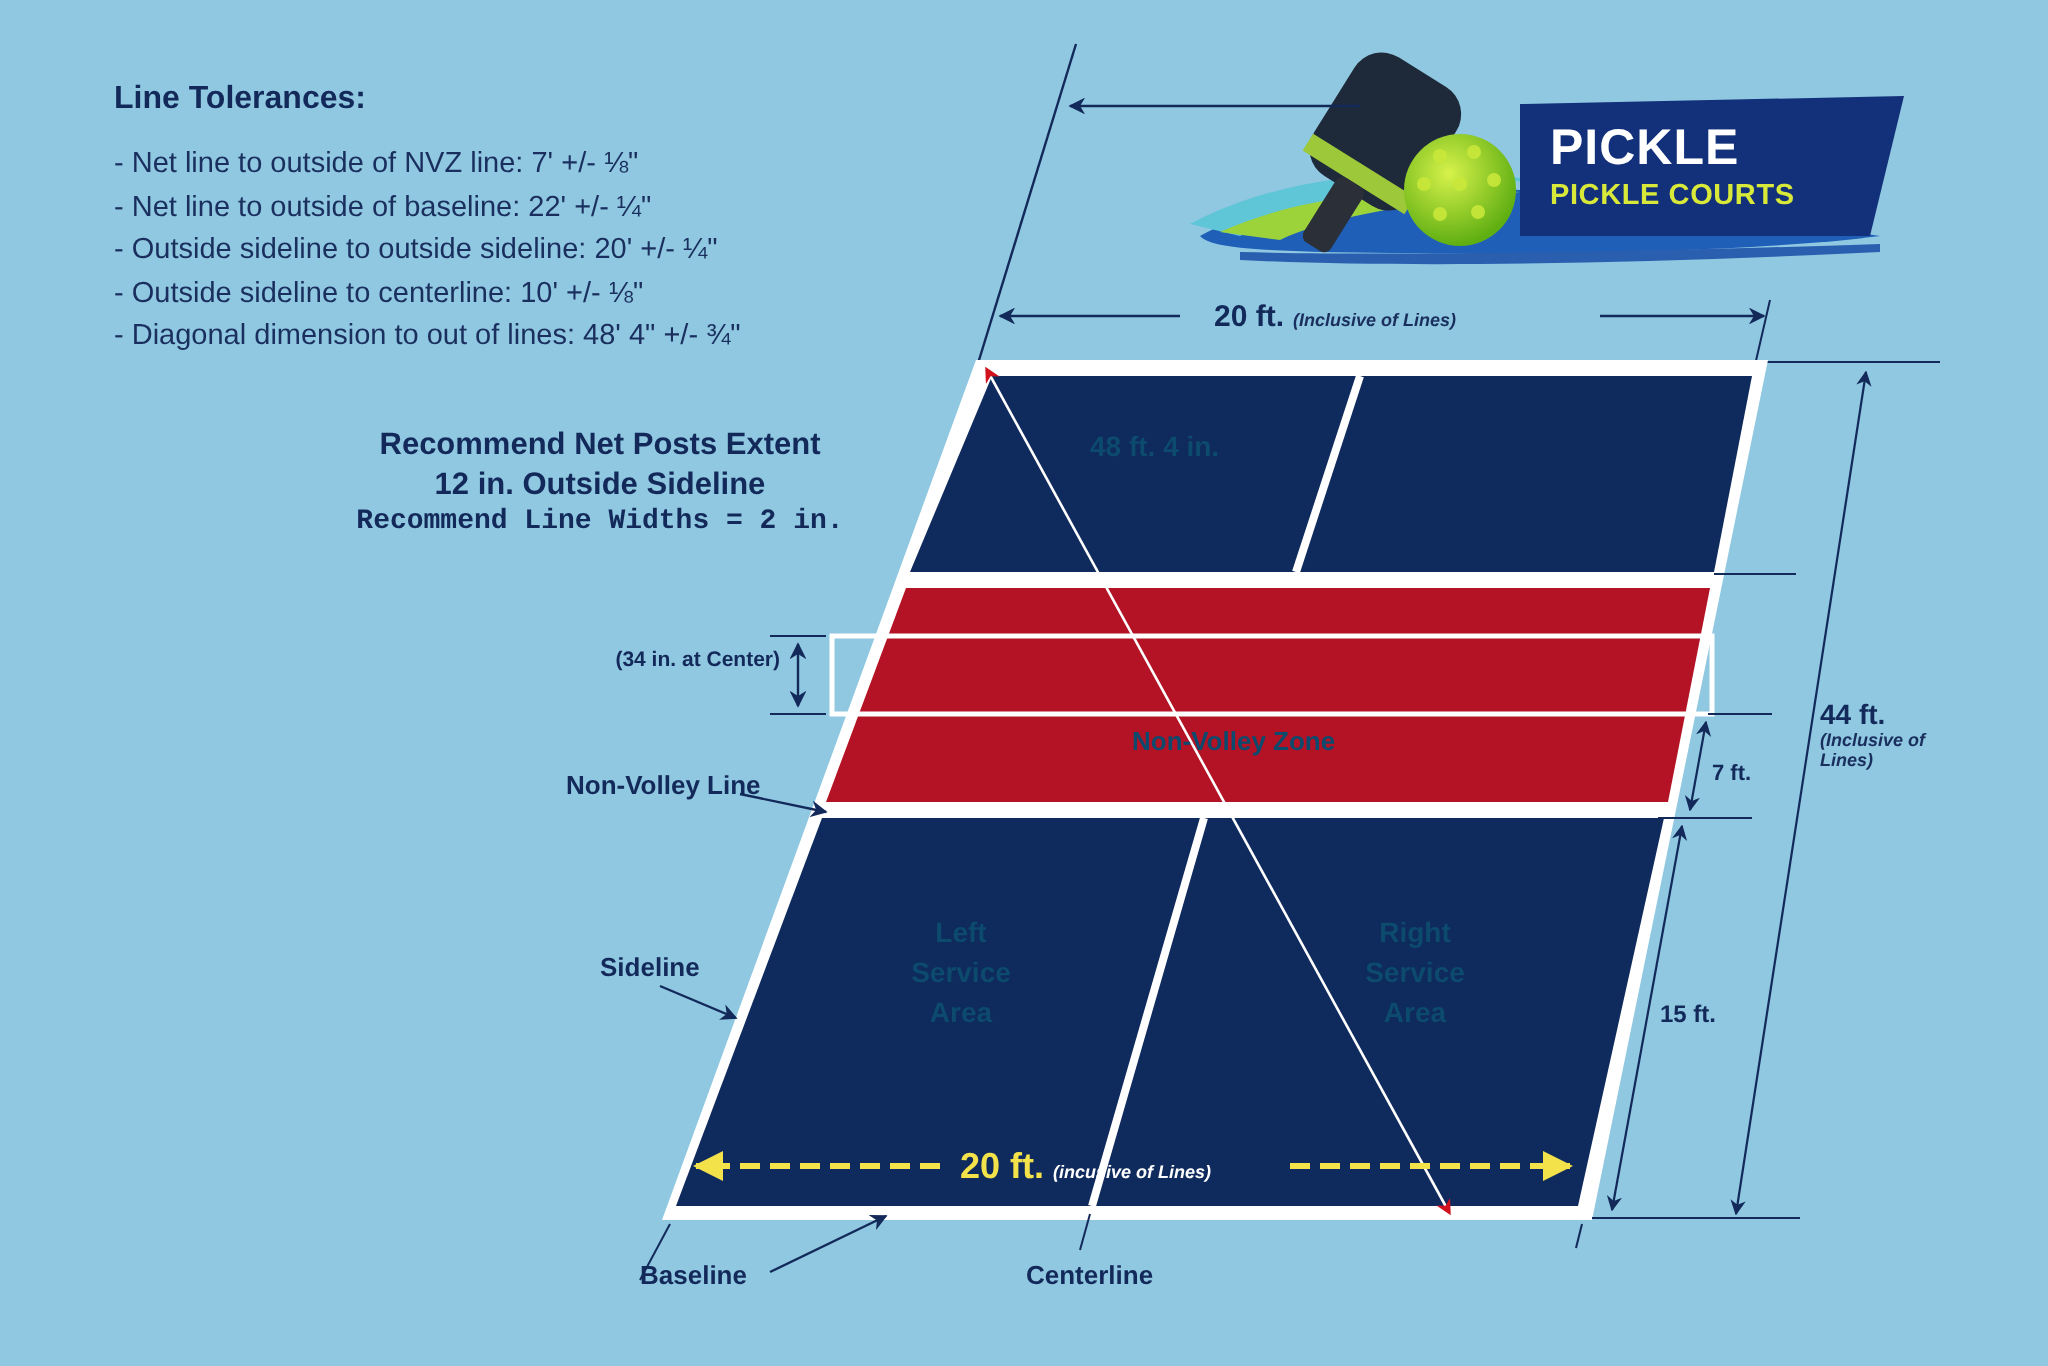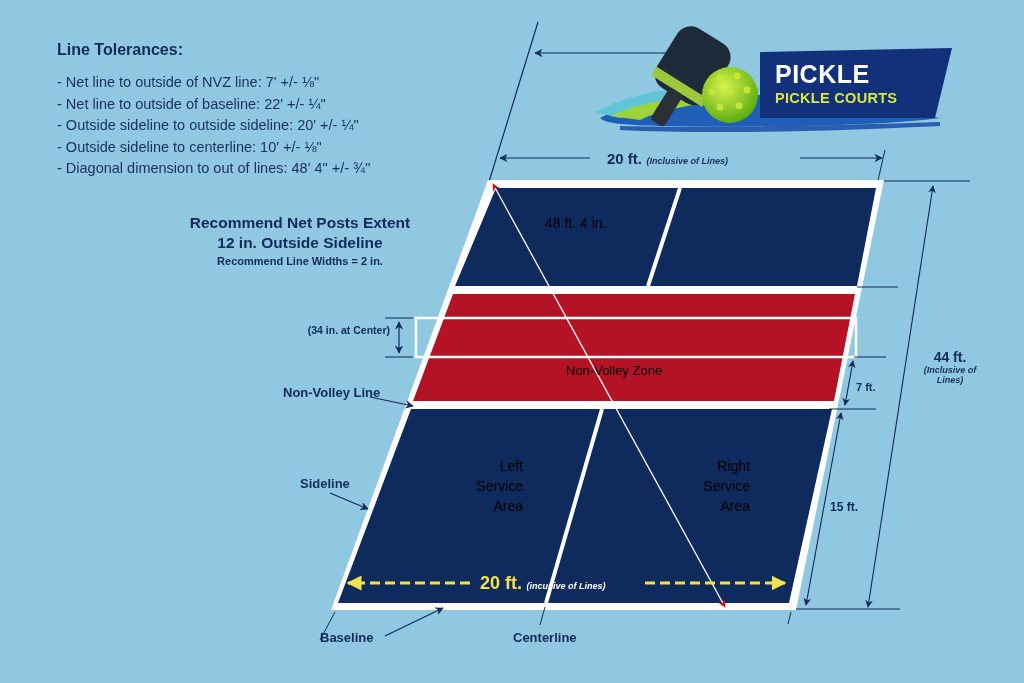--- a/index.html
+++ b/index.html
@@ -6,26 +6,26 @@
   body{width:1024px;height:683px;overflow:hidden;background:#8fc8e0;font-family:"Liberation Sans","DejaVu Sans",sans-serif;color:#13295a;position:relative;}
   .abs{position:absolute;}
   #bg{position:absolute;left:0;top:0;}
   .tol-title{left:57px;top:41px;font-size:16px;font-weight:bold;color:#13295a;}
   .tol-list{left:57px;top:72px;margin:0;padding:0;list-style:none;font-size:14.5px;color:#1a2f5e;}
   .tol-list li{height:21.5px;line-height:21.5px;white-space:nowrap;}
   .tol-list li::before{content:"- ";}
   .netposts{left:150px;top:213px;width:300px;text-align:center;font-weight:bold;color:#13295a;}
   .netposts .l1{font-size:15.5px;line-height:20px;}
   .netposts .l2{font-size:15.5px;line-height:20px;}
-  .netposts .l3{font-size:11px;line-height:16px;}
+  .netposts .l3{font-size:14px;line-height:16px;font-family:Liberation Mono, monospace;}
   .netheight{left:150px;top:322px;width:240px;text-align:center;font-weight:bold;}
   .netheight .h1{font-size:15px;line-height:20px;}
   .netheight .h2{font-size:10.5px;line-height:16px;text-align:right;}
   .lbl{font-weight:bold;font-size:13px;color:#13295a;white-space:nowrap;}
-  .court-lbl{color:#000000;font-weight:normal;font-size:14px;text-align:right;line-height:20px;}
+  .court-lbl{color:#0c4a6e;font-weight:bold;font-size:14px;text-align:center;line-height:20px;}
   .dim-bold{font-weight:bold;font-size:15px;color:#13295a;}
   .dim-it{font-style:italic;font-size:9px;color:#1a2f5e;font-weight:bold;}
   .logo-premier{font-weight:bold;font-size:25px;color:#ffffff;letter-spacing:0.5px;}
   .logo-pickle{font-weight:bold;font-size:14.5px;color:#d8e93a;letter-spacing:0.3px;}
   .yellow{color:#f4e24b;}
 </style>
 </head>
 <body>
 
 <svg id="bg" width="1024" height="683" viewBox="0 0 1024 683">
@@ -159,18 +159,18 @@
 </div>
 
 <div class="abs" style="left:607px;top:150px;white-space:nowrap;">
   <span class="dim-bold">20 ft.</span>
   <span class="dim-it">(Inclusive of Lines)</span>
 </div>
 <div class="abs" style="left:480px;top:573px;white-space:nowrap;">
   <span class="dim-bold yellow" style="font-size:18px;">20 ft.</span>
   <span class="dim-it" style="color:#ffffff;font-weight:bold;">(incusive of Lines)</span>
 </div>
-<div class="abs" style="left:910px;top:349px;width:80px;text-align:center;">
+<div class="abs" style="left:910px;top:349px;width:80px;">
   <div class="dim-bold" style="font-size:14px;">44 ft.</div>
   <div class="dim-it">(Inclusive of Lines)</div>
 </div>
 <div class="abs dim-bold" style="left:856px;top:381px;font-size:11px;">7 ft.</div>
 <div class="abs dim-bold" style="left:830px;top:500px;font-size:12px;">15 ft.</div>
 
 </body></html>

